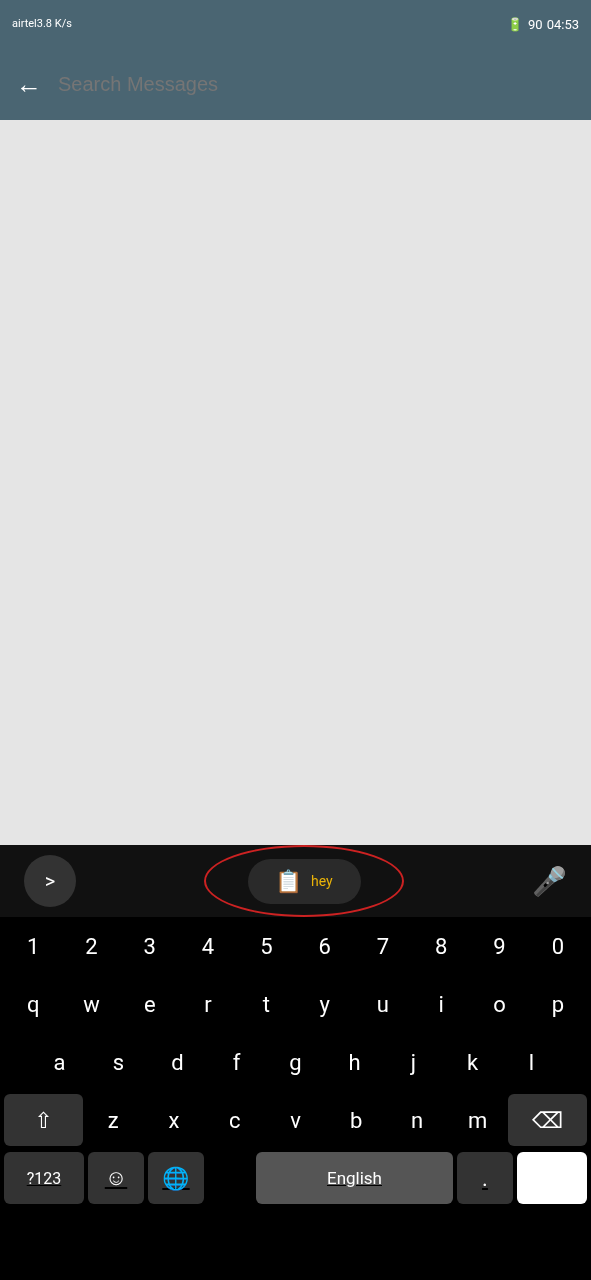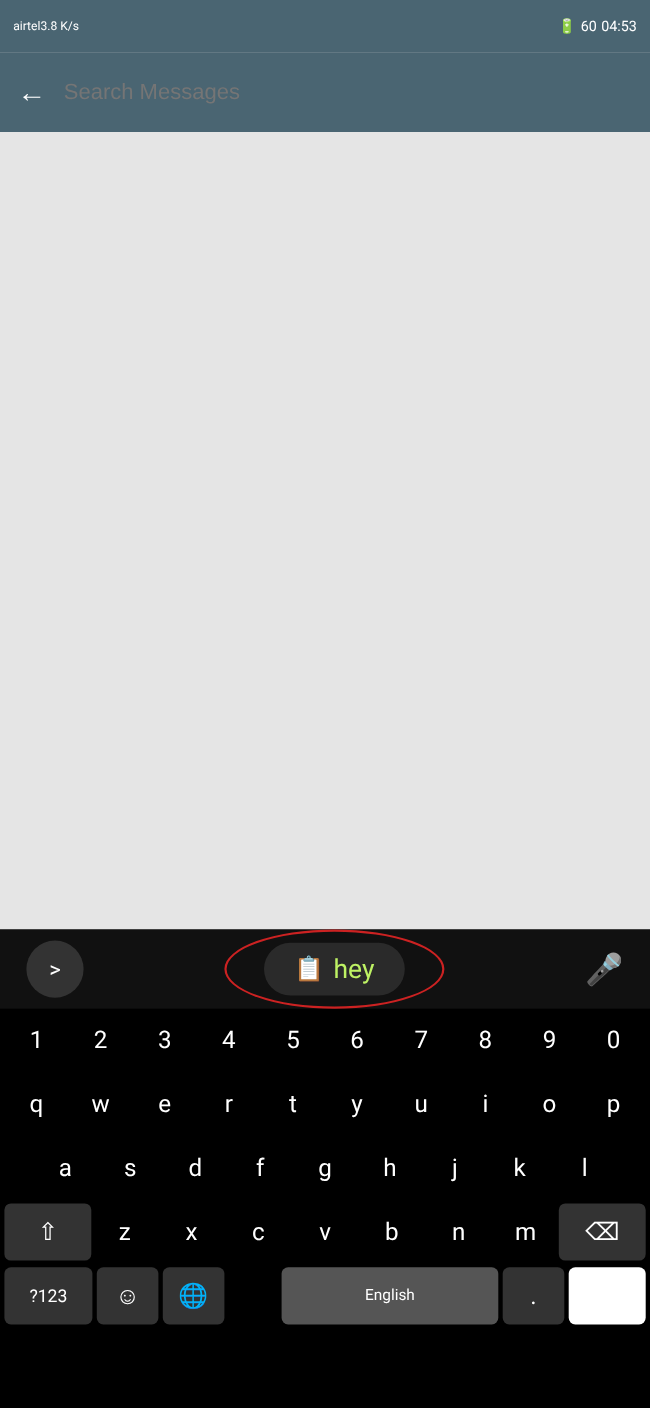--- a/index.html
+++ b/index.html
@@ -109,22 +109,22 @@
       gap: 8px;
       padding: 10px 28px;
       cursor: pointer;
       position: relative;
     }
     #suggestion-hey-icon {
       color: #4a90d9;
       font-size: 22px;
     }
     #suggestion-hey-text {
-      color: #bef264;
-      font-size: 24px;
+      color: #eab308;
+      font-size: 14px;
     }
     
     #red-oval {
       position: absolute;
       width: 200px;
       height: 72px;
       border: 2.5px solid #cc2222;
       border-radius: 50%;
       top: 50%;
       left: 50%;
@@ -158,20 +158,21 @@
       user-select: none;
     }
 
     
     #bottom-row {
       display: flex;
       align-items: center;
       height: 58px;
       padding: 0 4px;
       gap: 4px;
+      text-decoration: underline;
     }
     #num-sym-btn {
       background: #333;
       color: white;
       font-size: 16px;
       border-radius: 6px;
       height: 52px;
       width: 80px;
       display: flex;
       align-items: center;
@@ -199,21 +200,21 @@
       width: 56px;
       display: flex;
       align-items: center;
       justify-content: center;
       cursor: pointer;
     }
     #space-btn {
       flex: 1;
       background: #555;
       color: white;
-      font-size: 14px;
+      font-size: 17px;
       border-radius: 6px;
       height: 52px;
       display: flex;
       align-items: center;
       justify-content: center;
       cursor: pointer;
       margin-left: 48px;
     }
     #period-btn {
       background: #333;
@@ -252,21 +253,21 @@
 </head>
 <body>
 
 <div id="status-bar">
   <div id="status-left">
     <span>airtel</span>
     <span>3.8 K/s</span>
   </div>
   <div id="status-right">
     <span>🔋</span>
-    <span>60</span>
+    <span>90</span>
     <span>04:53</span>
   </div>
 </div>
 
 <div id="top-bar">
   <div id="back-btn">←</div>
   <input id="search-input-area" type="text" placeholder="Search Messages" style="">
 </div>
 
 <div id="main-content"></div>

